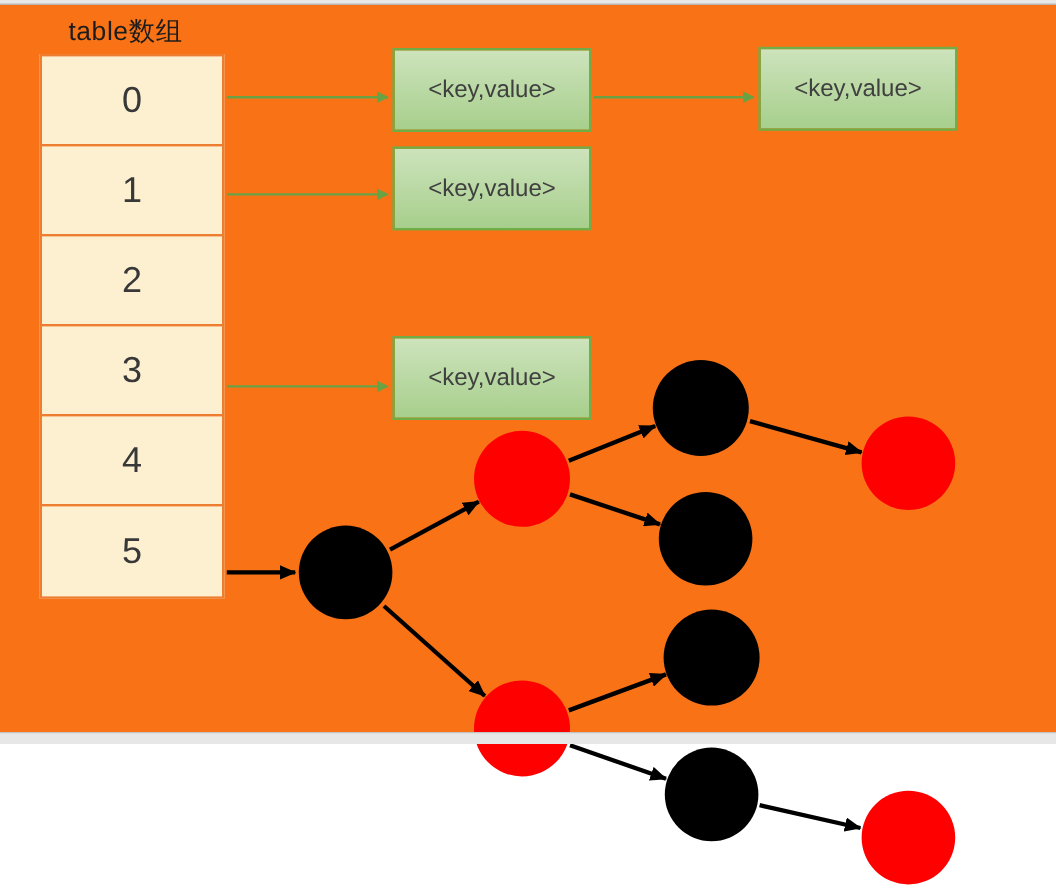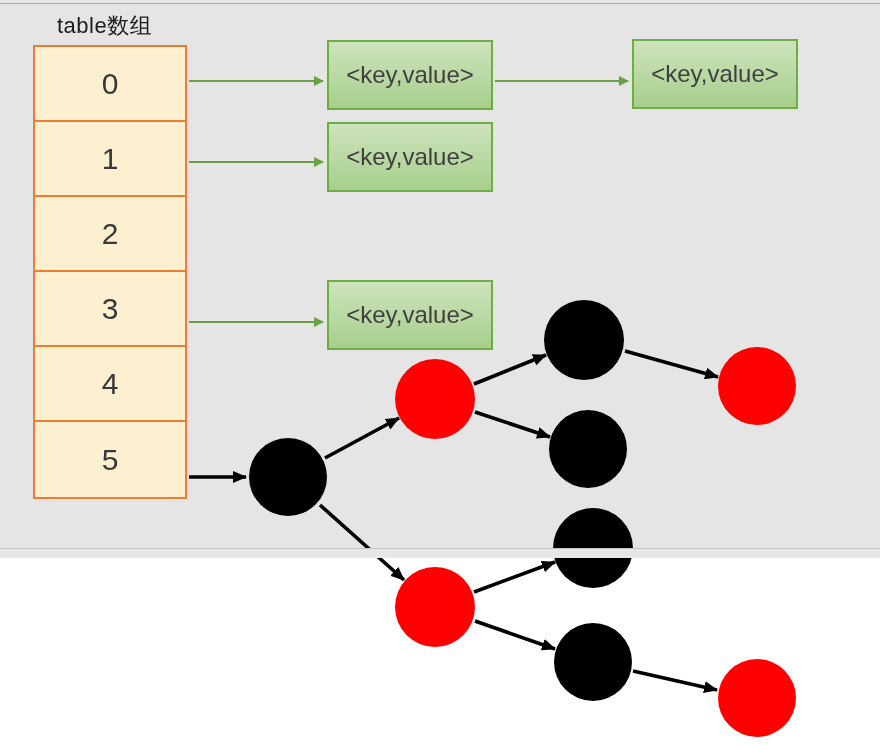--- a/index.html
+++ b/index.html
@@ -3,22 +3,22 @@
 <meta charset="utf-8">
 <style>
   * { margin: 0; padding: 0; box-sizing: border-box; }
   html, body { background: #ffffff; }
   body {
     font-family: "Liberation Sans", "DejaVu Sans", sans-serif;
     width: 880px; height: 746px; overflow: hidden;
   }
   #stage {
     position: relative;
-    width: 880px; height: 558px;
-    background: #e5e5e5;
+    width: 880px; height: 620px;
+    background: #f97316;
     padding-left: 48px;
   }
   .win-strip-top {
     position: absolute; left: 0; top: 0; width: 100%; height: 4px;
     background: #e8e7e7; border-bottom: 1px solid #aeaeae; z-index: 6;
   }
   .win-strip-bottom {
     position: absolute; left: 0; bottom: 0; width: 100%; height: 10px;
     background: #e8e7e7; border-top: 1px solid #c4c4c4; z-index: 6;
   }
@@ -38,21 +38,21 @@
     border-bottom: 2px solid #ed7d31;
     display: flex; align-items: center; justify-content: center;
     font-size: 30px; color: #383838;
   }
   .hash-cell:last-child { border-bottom: none; }
   .bucket {
     position: absolute; width: 166px; height: 70px;
     border: 2px solid #70ad47;
     background: linear-gradient(#cde3bc, #a7cf8c);
     display: flex; align-items: center; justify-content: center;
-    font-size: 24px; color: #404040;
+    font-size: 20px; color: #404040;
     z-index: 2;
   }
   .bucket.b0 { left: 327px; top: 40px; }
   .bucket.b1 { left: 632px; top: 39px; }
   .bucket.b2 { left: 327px; top: 122px; }
   .bucket.b3 { left: 327px; top: 280px; }
   #arrows {
     position: absolute; left: 0; top: 0; width: 880px; height: 746px;
     z-index: 4; pointer-events: none;
   }

